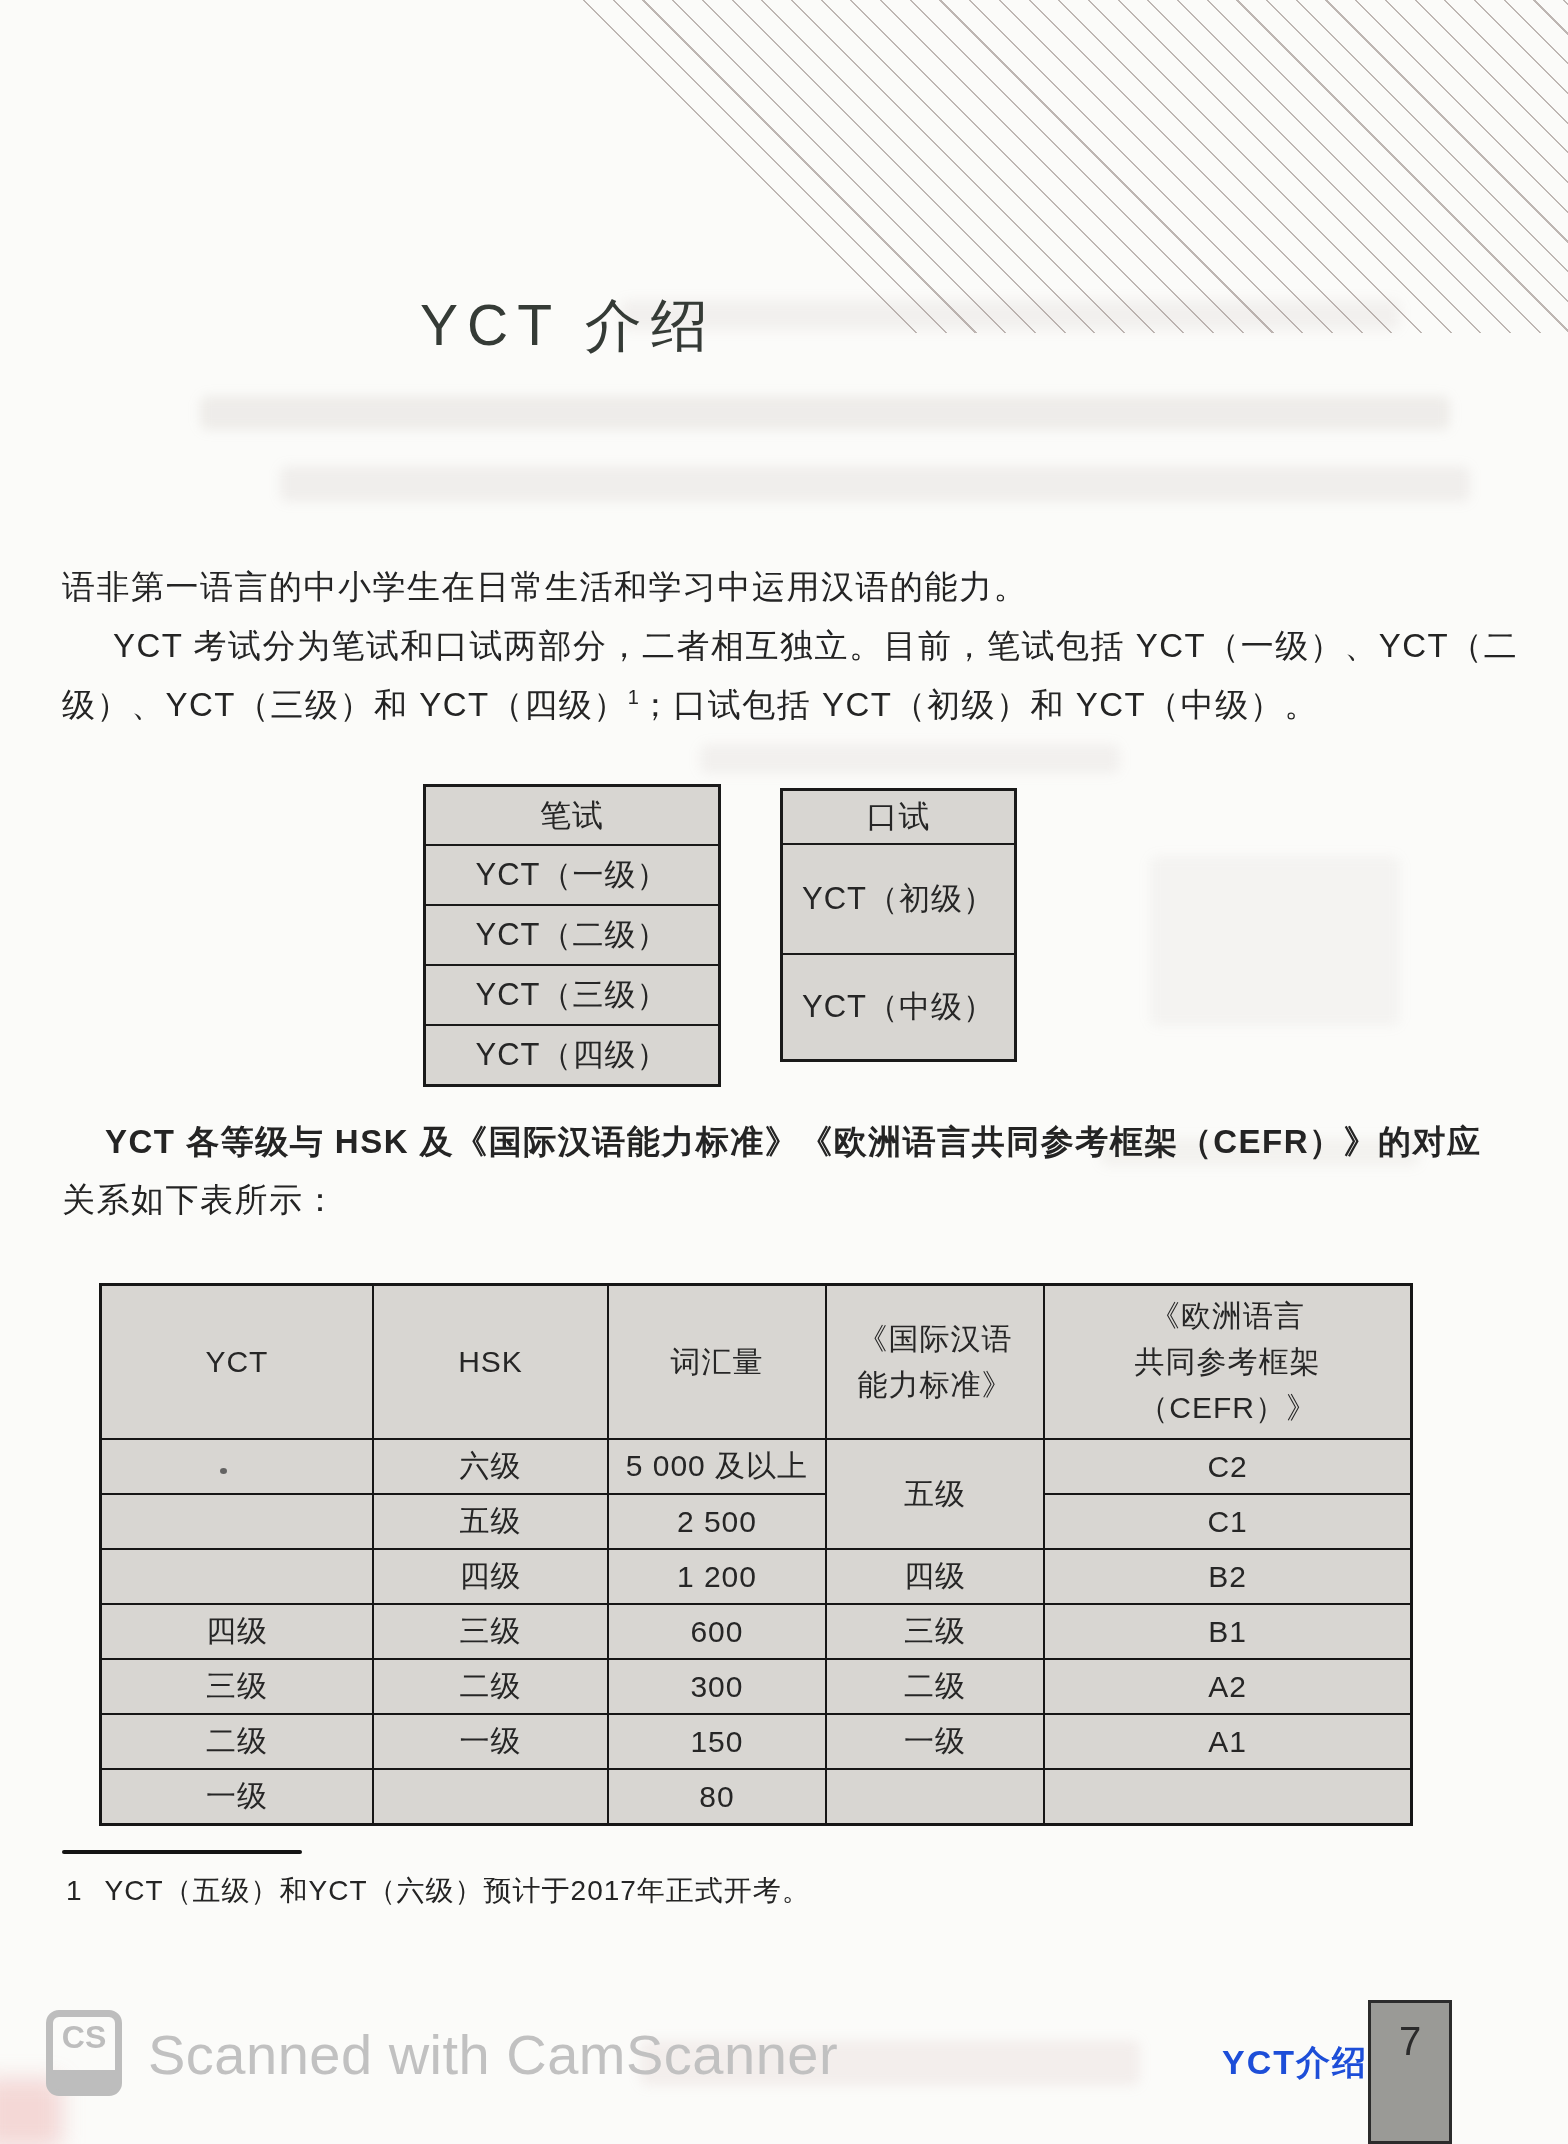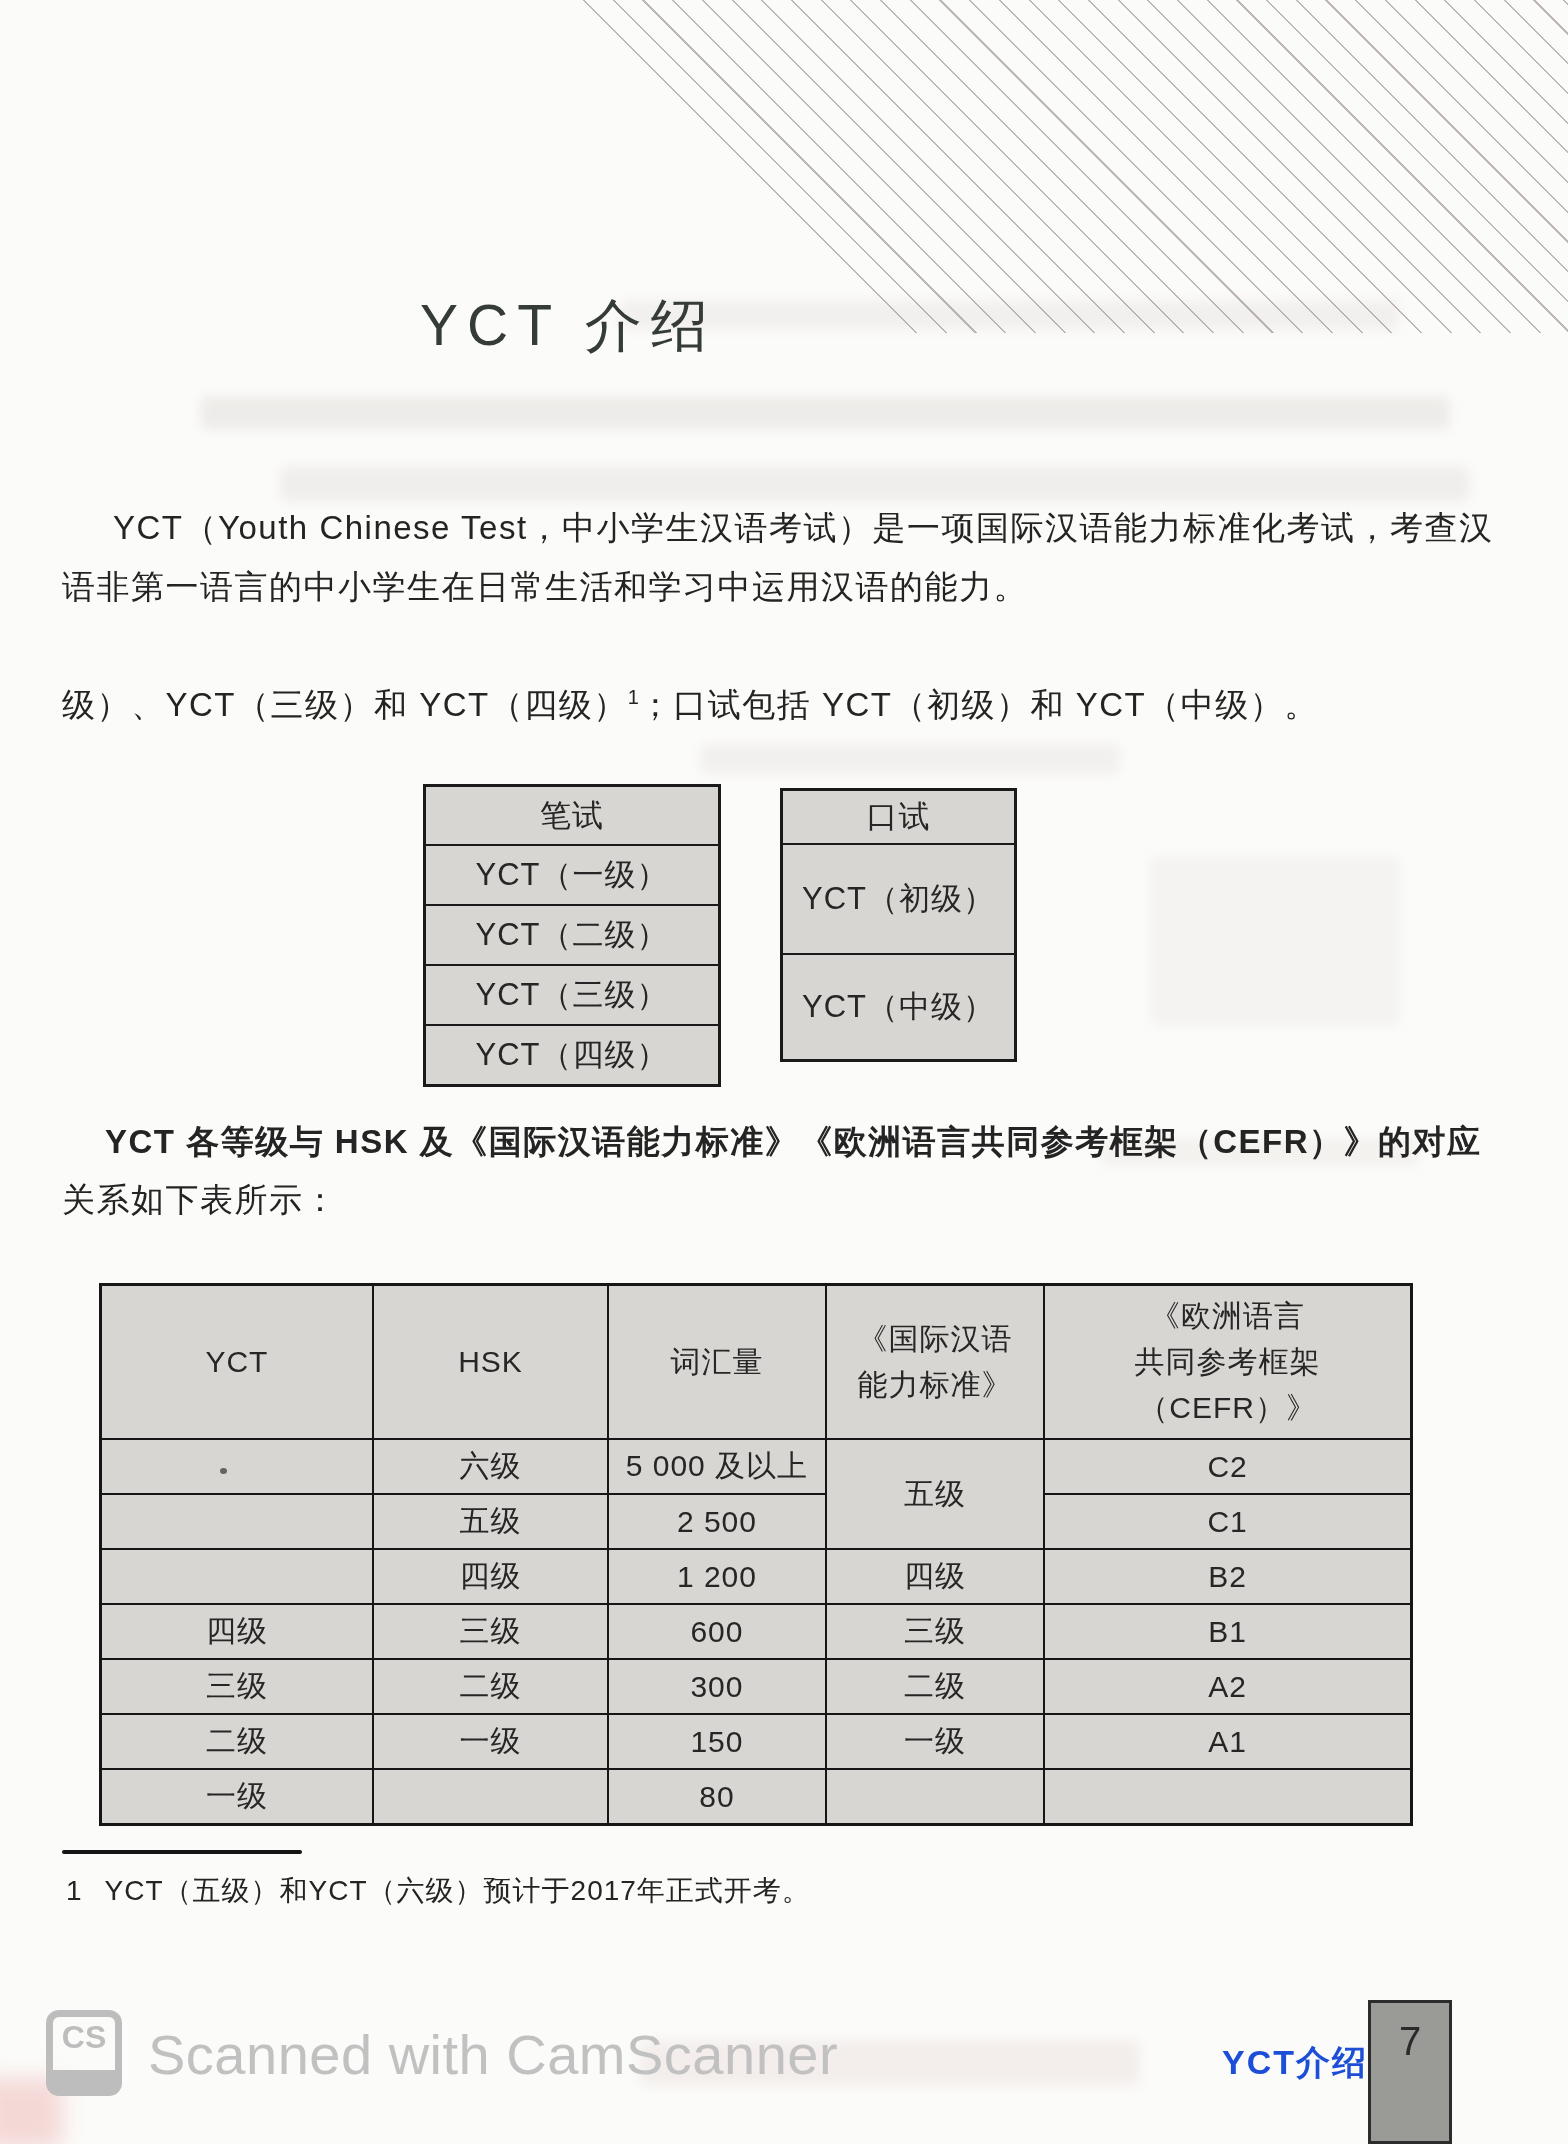--- a/index.html
+++ b/index.html
@@ -107,23 +107,23 @@
   <div class="ghost g2"></div>
   <div class="ghost g3"></div>
   <div class="ghost g4"></div>
   <div class="ghost g5"></div>
   <div class="ghost g6"></div>
   <div class="ghost g7"></div>
   <div class="ghost g8"></div>
 
   <h1 class="title">YCT 介绍</h1>
 
-  <div class="bodyline" style="left:113px;top:506px;">YCT（Youth Chinese Test，中小学生汉语考试）是一项国际汉语能力标准化考试，考查汉</div>
   <div class="bodyline" style="left:62px;top:565px;">语非第一语言的中小学生在日常生活和学习中运用汉语的能力。</div>
 
+  <div class="bodyline" style="left:113px;top:624px;">YCT 考试分为笔试和口试两部分，二者相互独立。目前，笔试包括 YCT（一级）、YCT（二</div>
   <div class="bodyline" style="left:62px;top:683px;"><span>级）、YCT（三级）和 YCT（四级）</span><span class="sup">1</span><span>；口试包括 YCT（初级）和 YCT（中级）。</span></div>
 
   <table class="stable wtable">
     <tbody>
         <tr>
           <td class="hd">笔试</td>
         </tr>
     <tr>
           <td>YCT（一级）</td>
         </tr>

